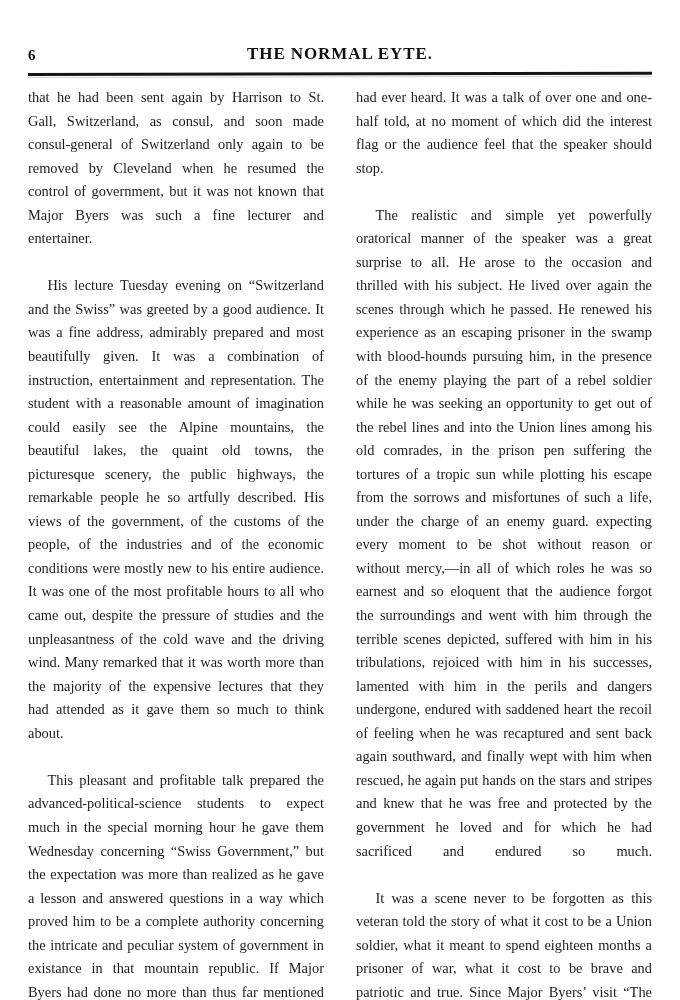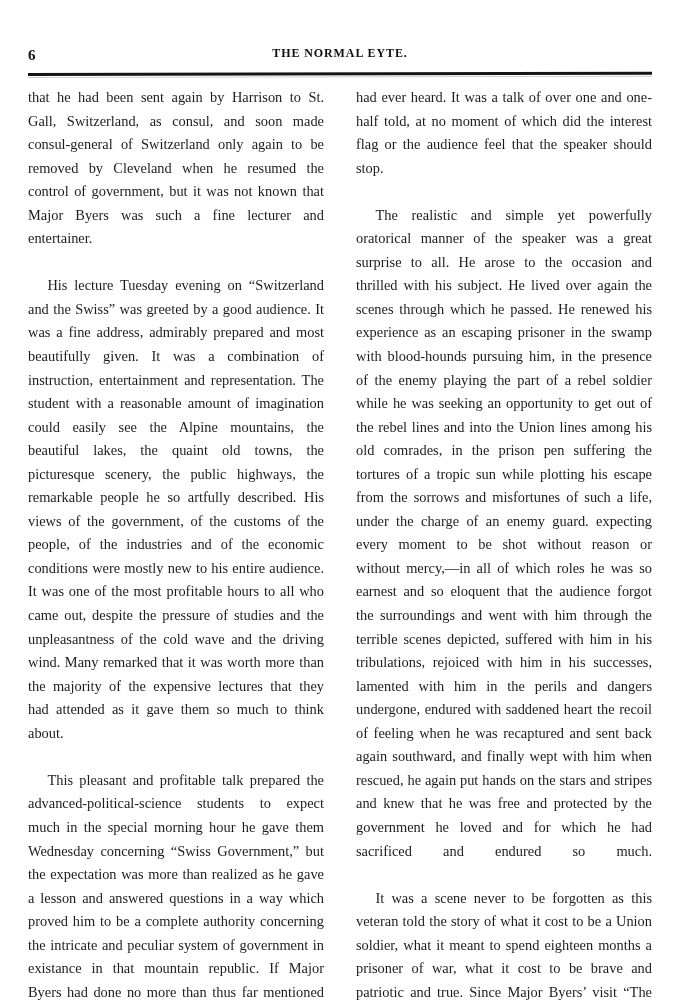--- a/index.html
+++ b/index.html
@@ -45,21 +45,21 @@
     letter-spacing: 0px;
   }
   .running-title {
     position: absolute;
     left: 0;
     top: 0;
     width: 624px;
     text-align: center;
     font-family: "Liberation Serif", "DejaVu Serif", serif;
     font-weight: bold;
-    font-size: 12px;
+    font-size: 17px;
     line-height: 19px;
     letter-spacing: 0.9px;
     color: #0f0f0f;
   }
 
   
   .head-rule {
     position: absolute;
     left: 28px;
     top: 73px;

